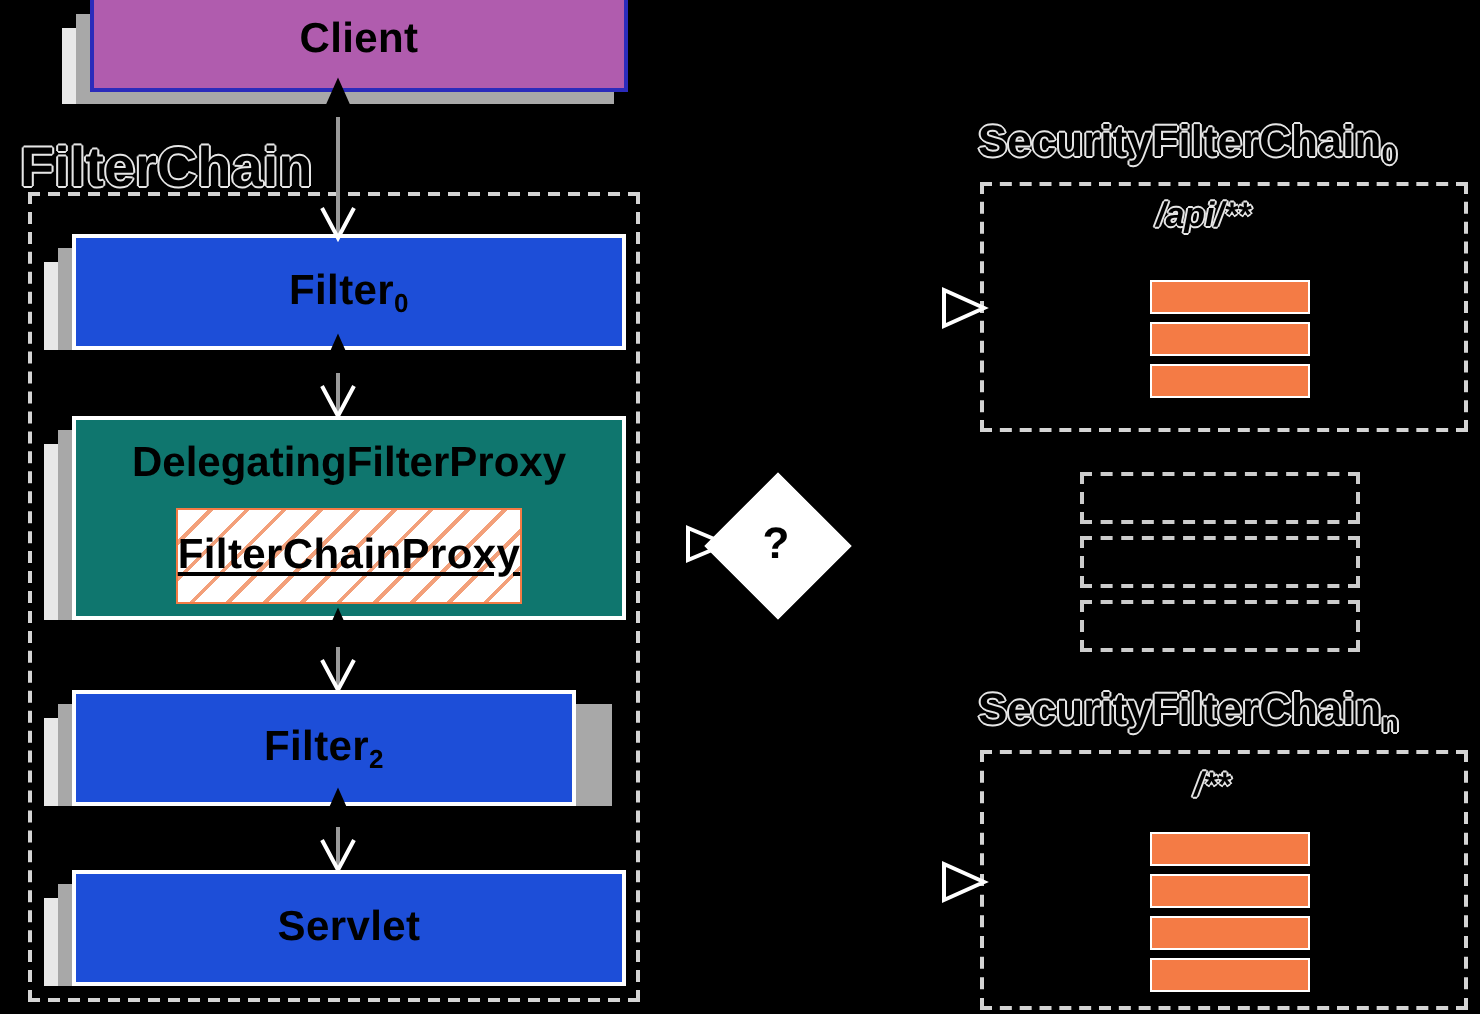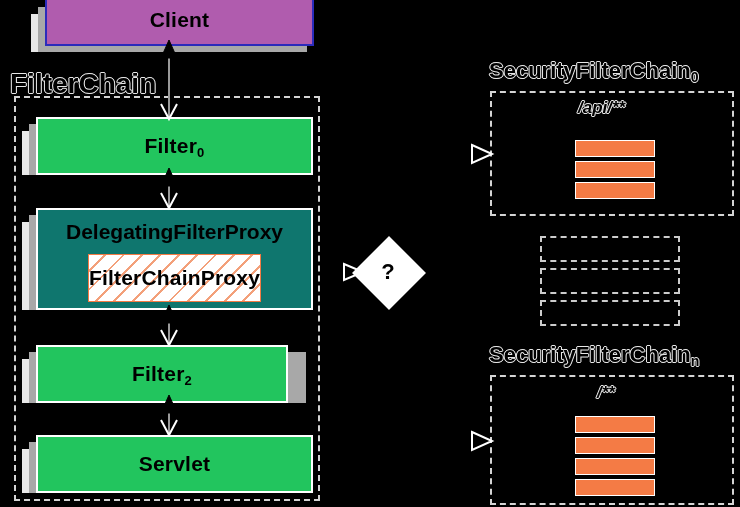--- a/index.html
+++ b/index.html
@@ -43,21 +43,21 @@
     display: flex;
     align-items: center;
     justify-content: center;
   }
 
   .box-client {
     background: #b05cae;
     border: 2px solid #2b2bbb;
   }
   .box-orange {
-    background: #22c55e;
+    background: #1d4ed8;
     border: 2px solid #ffffff;
   }
 
   .box-label {
     color: #000000;
     font-weight: bold;
     font-size: 21px;
     letter-spacing: .2px;
     white-space: nowrap;
   }
@@ -93,20 +93,21 @@
     border: 1px solid #f47b45;
     background:
       repeating-linear-gradient(
         -45deg,
         #ffffff 0px, #ffffff 11px,
         #f3a07a 11px, #f3a07a 13px
       );
     display: flex;
     align-items: center;
     justify-content: center;
+    text-decoration: underline;
   }
   .dfp-inner .box-label { font-size: 21px; }
 
   
   .dashed {
     border: 2px dashed #d4d4d4;
     background: transparent;
   }
   .dashed-thin {
     border: 2px dashed #cccccc;

